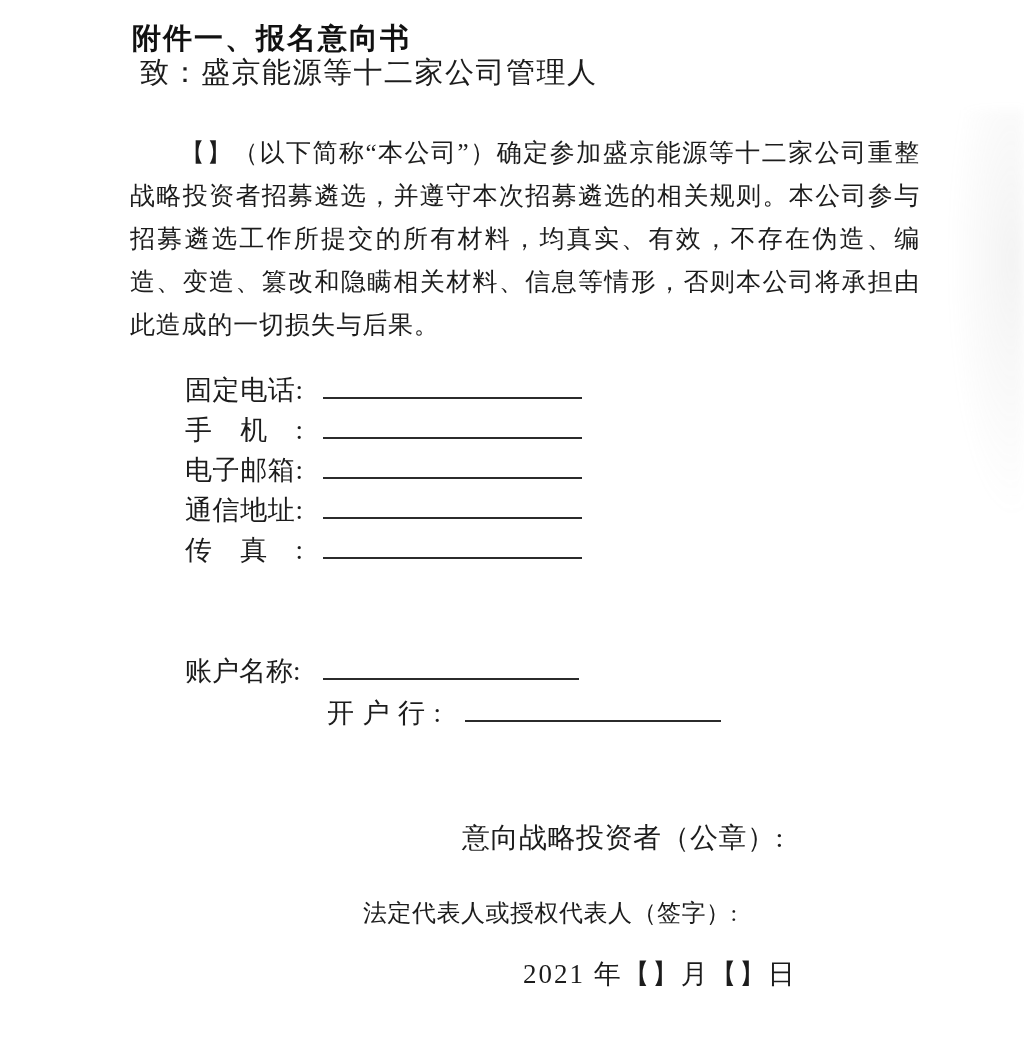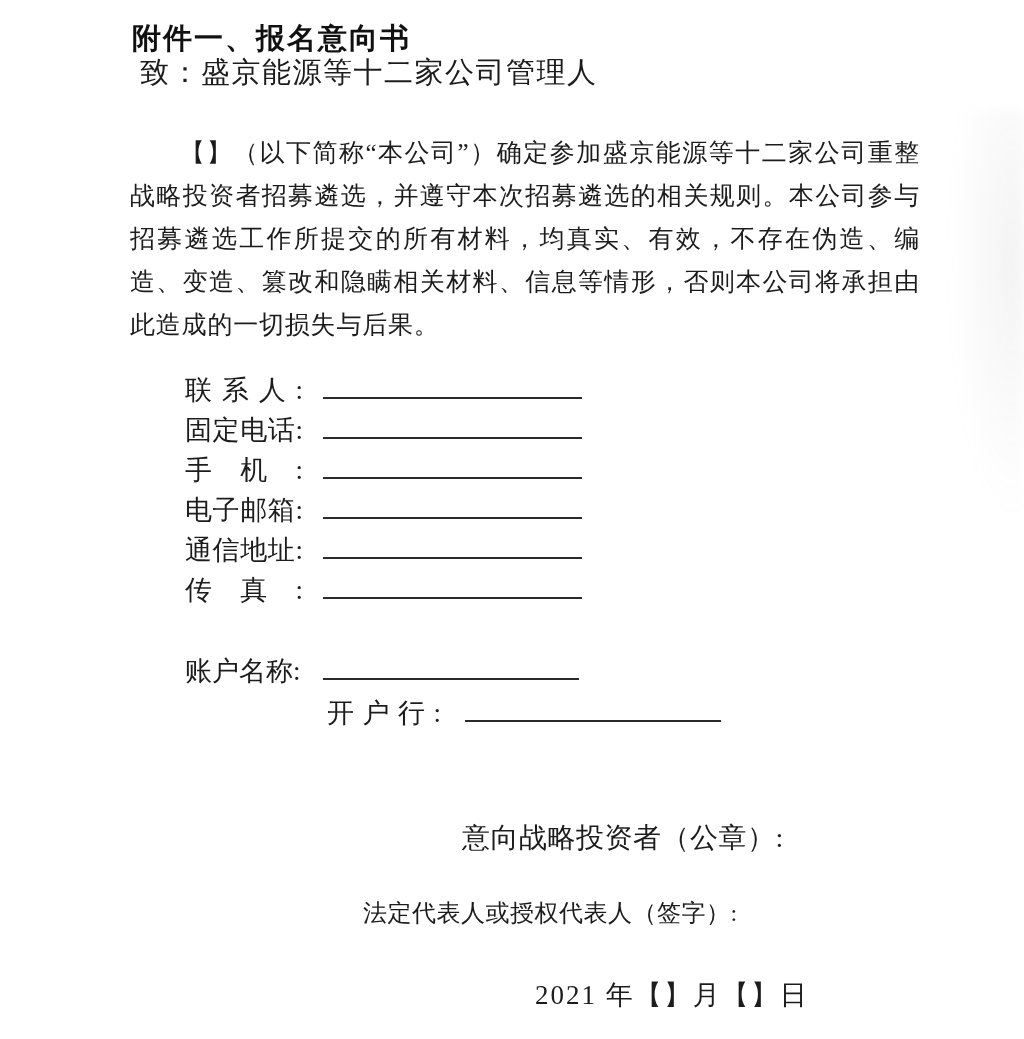--- a/index.html
+++ b/index.html
@@ -114,45 +114,40 @@
   }
   .signature-line {
     position: absolute;
     left: 363px; top: 897px;
     font-size: 24px;
     letter-spacing: 0.5px;
     white-space: nowrap;
   }
   .date-line {
     position: absolute;
-    left: 523px; top: 977px;
+    left: 523px; top: 956px;
     font-size: 27px;
     letter-spacing: 2px;
     white-space: nowrap;
-    margin-left: 12px;
   }
 </style>
 </head>
 <body>
 
 <div class="page">
 
   <div class="artifact-right"></div>
 
   <div class="doc-title">附件一、报名意向书</div>
 
   <div class="addressee">致：盛京能源等十二家公司管理人</div>
 
   <div class="body-paragraph">【】（以下简称“本公司”）确定参加盛京能源等十二家公司重整战略投资者招募遴选，并遵守本次招募遴选的相关规则。本公司参与招募遴选工作所提交的所有材料，均真实、有效，不存在伪造、编造、变造、篡改和隐瞒相关材料、信息等情形，否则本公司将承担由此造成的一切损失与后果。</div>
 
   <div class="contact-block">
-    <div class="field-row">
-      <span class="field-label">联系人:</span>
-      <span class="field-line"></span>
-    </div>
     <div class="field-row">
       <span class="field-label">固定电话:</span>
       <span class="field-line"></span>
     </div>
     <div class="field-row">
       <span class="field-label">手机:</span>
       <span class="field-line"></span>
     </div>
     <div class="field-row">
       <span class="field-label">电子邮箱:</span>

